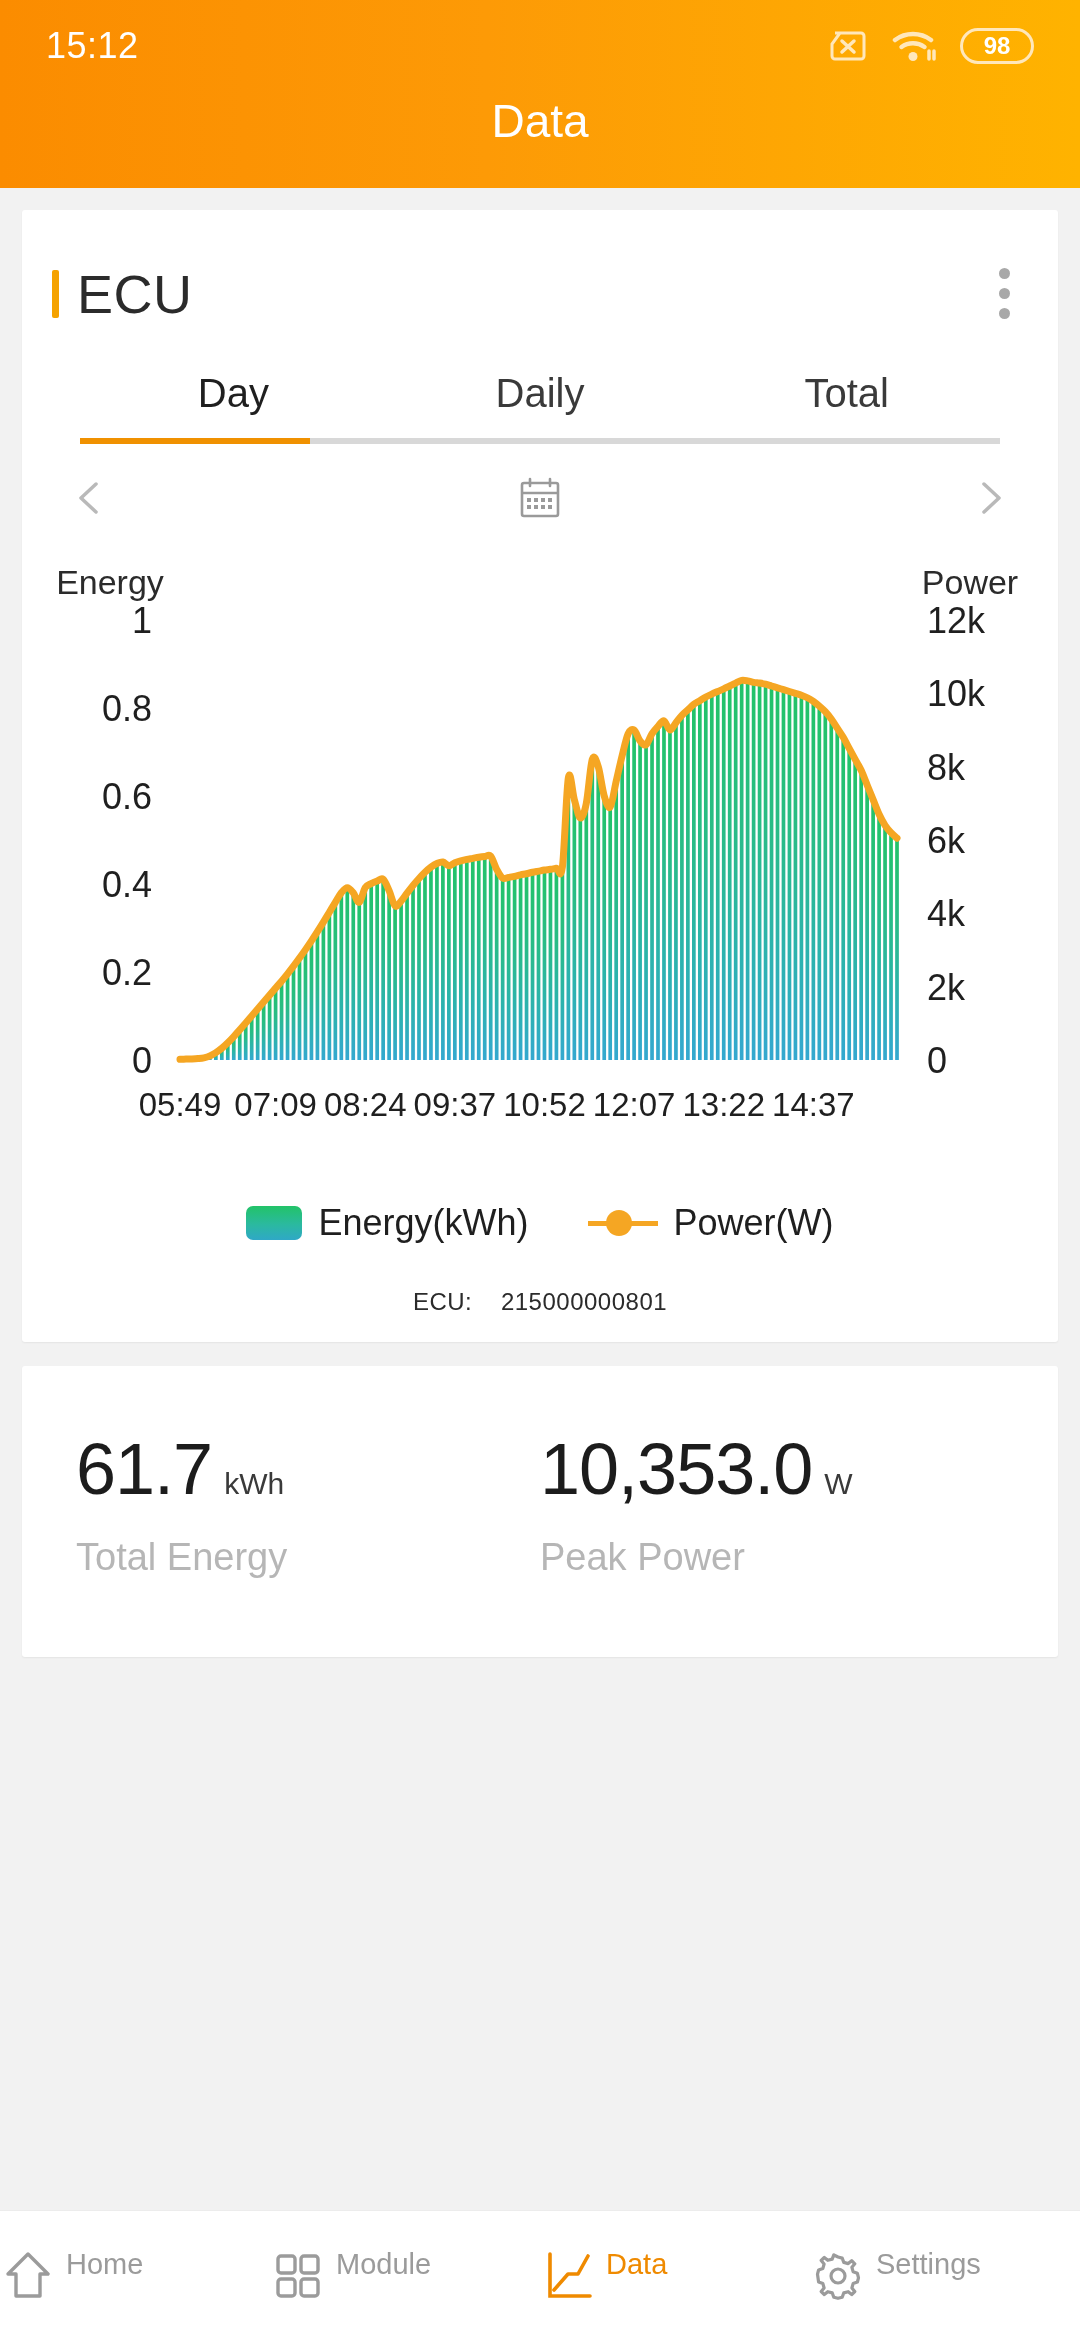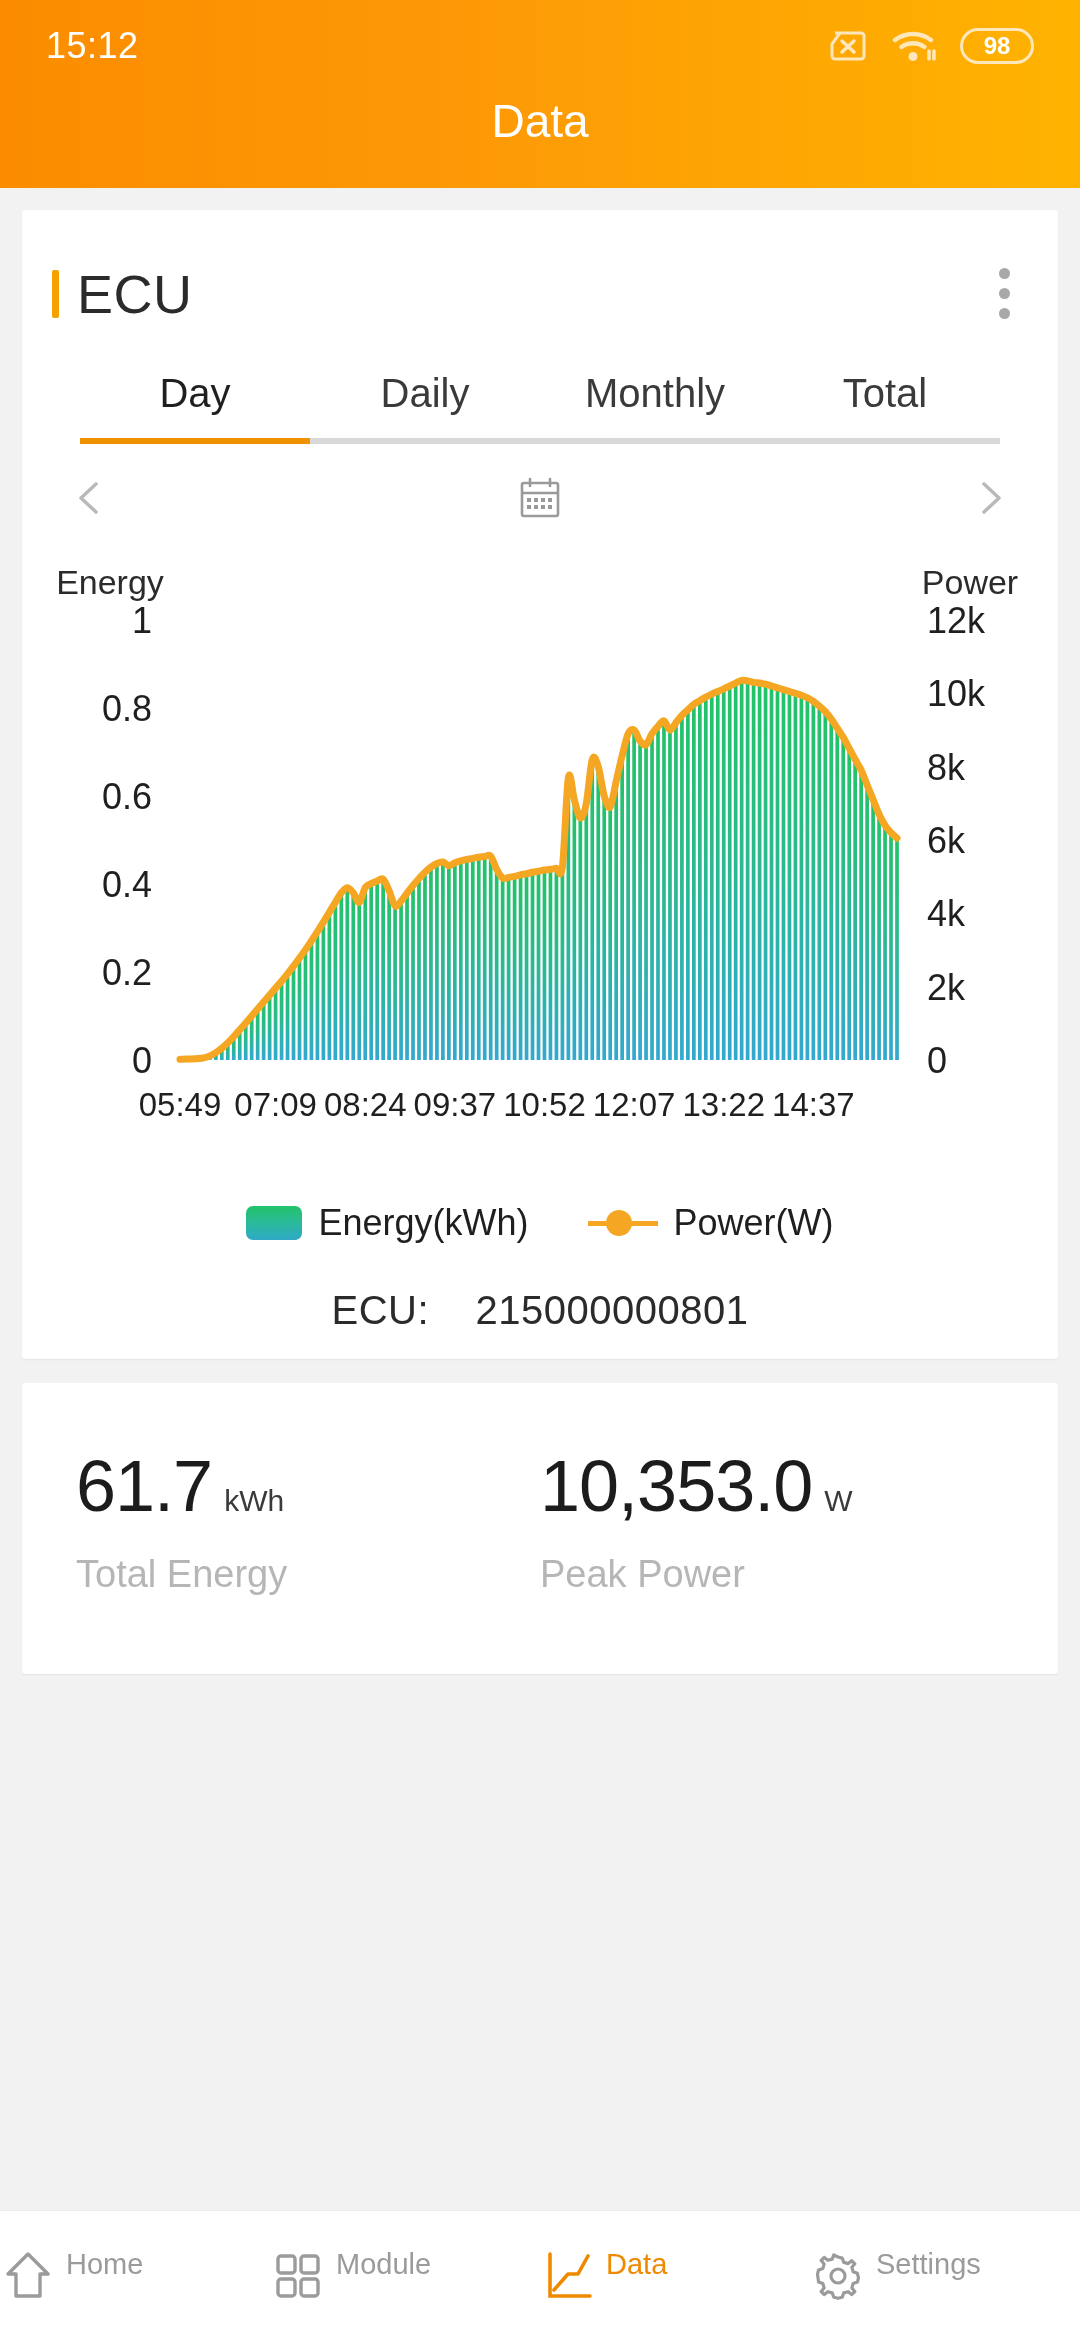--- a/index.html
+++ b/index.html
@@ -89,21 +89,21 @@
     background:linear-gradient(180deg,#22c368 0%,#2bb9a0 55%,#2fa8c6 100%);
   }
   .leg .lineicon{ width:70px; height:26px; position:relative; }
   .leg .lineicon .bar{ position:absolute; top:11px; left:0; width:70px; height:5px; background:#f5a623; }
   .leg .lineicon .dot{
     position:absolute; top:0; left:18px; width:26px; height:26px;
     border-radius:50%; background:#f5a623;
   }
   .leg .lbl{ font-size:36px; color:#1f1f1f; }
 
-  #ecuid{ text-align:center; font-size:40px; color:#2b2b2b; margin-top:44px; letter-spacing:.5px; }
+  #ecuid{ text-align:center; font-size:24px; color:#2b2b2b; margin-top:44px; letter-spacing:.5px; }
 
   
   #stats-card{ margin-top:24px; padding:62px 54px 78px 54px; display:flex; }
   .stat{ width:50%; }
   .stat .valrow{ display:flex; align-items:baseline; gap:12px; }
   .stat .val{ font-size:72px; color:#1c1c1c; letter-spacing:-1px; }
   .stat .unit{ font-size:30px; color:#3a3a3a; }
   .stat .lbl{ font-size:38px; color:#b6b6b6; margin-top:26px; }
 
   
@@ -157,21 +157,20 @@
       <div class="kebab">
         <i></i>
         <i></i>
         <i></i>
       </div>
     </div>
 
     <div id="tabs">
       <div class="tab active">Day</div>
       <div class="tab">Daily</div>
-      <div class="tab">Monthly</div>
       <div class="tab">Total</div>
     </div>
     <div id="tabline">
       <div class="ind"></div>
     </div>
 
     <div id="daterow">
       <span class="chev">
         <svg width="40" height="40" viewBox="0 0 40 40">
           <path d="M26 6 L11 20 L26 34" fill="none" stroke="#b9b9b9" stroke-width="3.5" stroke-linecap="round" stroke-linejoin="round"></path>

